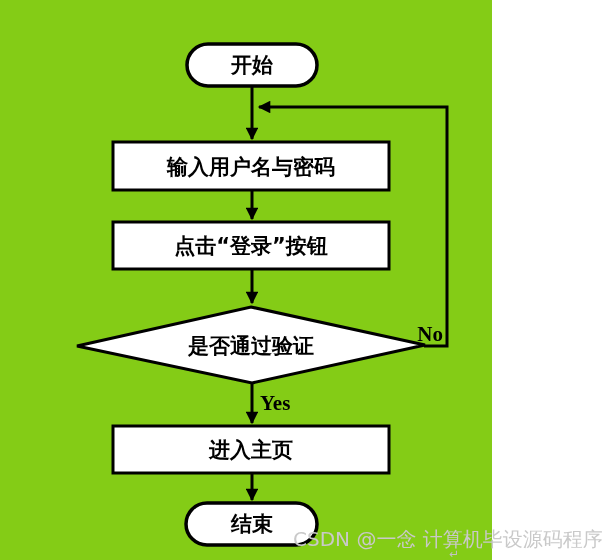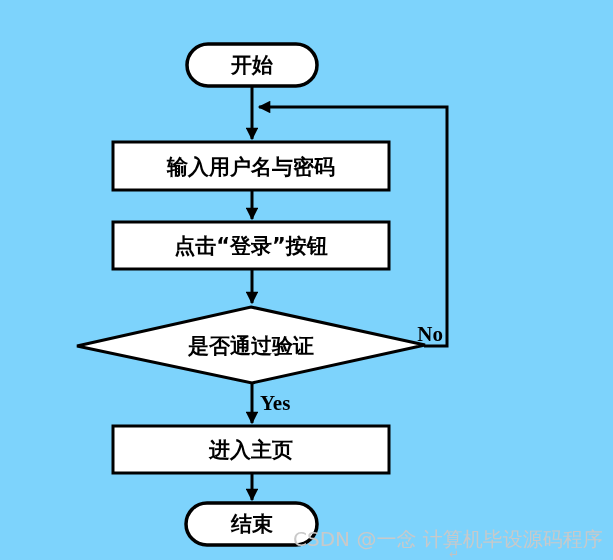--- a/index.html
+++ b/index.html
@@ -6,23 +6,23 @@
     margin: 0;
     padding: 0;
     background: #ffffff;
     width: 613px;
     height: 560px;
     overflow: hidden;
     font-family: "DejaVu Sans", "Liberation Sans", sans-serif;
   }
   .canvas {
     position: relative;
-    width: 613px;
+    width: 492px;
     height: 560px;
-    background: #7dd3fc;
+    background: #84cc16;
   }
   svg { display: block; }
   .node-label {
     font-family: "DejaVu Sans", "Liberation Sans", sans-serif;
     font-weight: bold;
     font-size: 21px;
     fill: #000000;
   }
   .edge-label {
     font-family: "Liberation Serif", "DejaVu Serif", serif;

